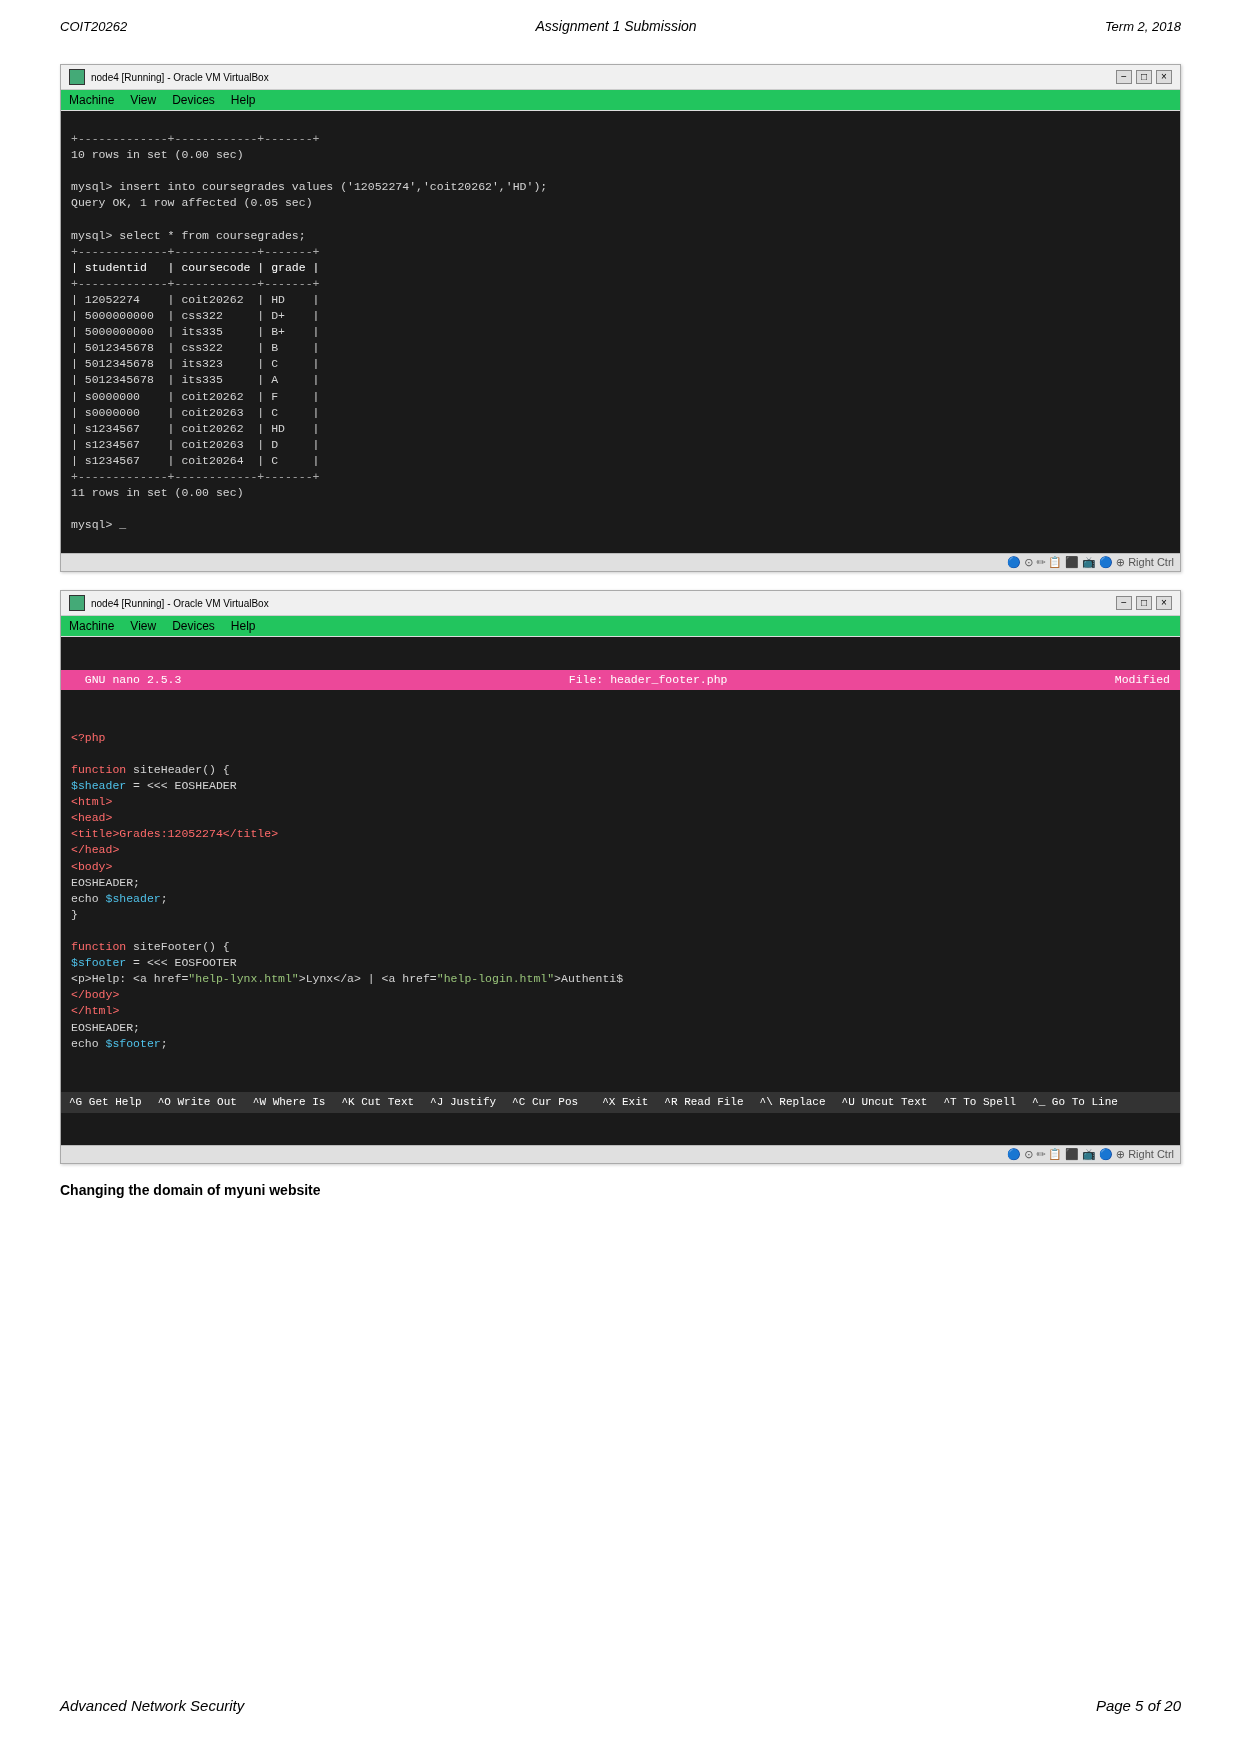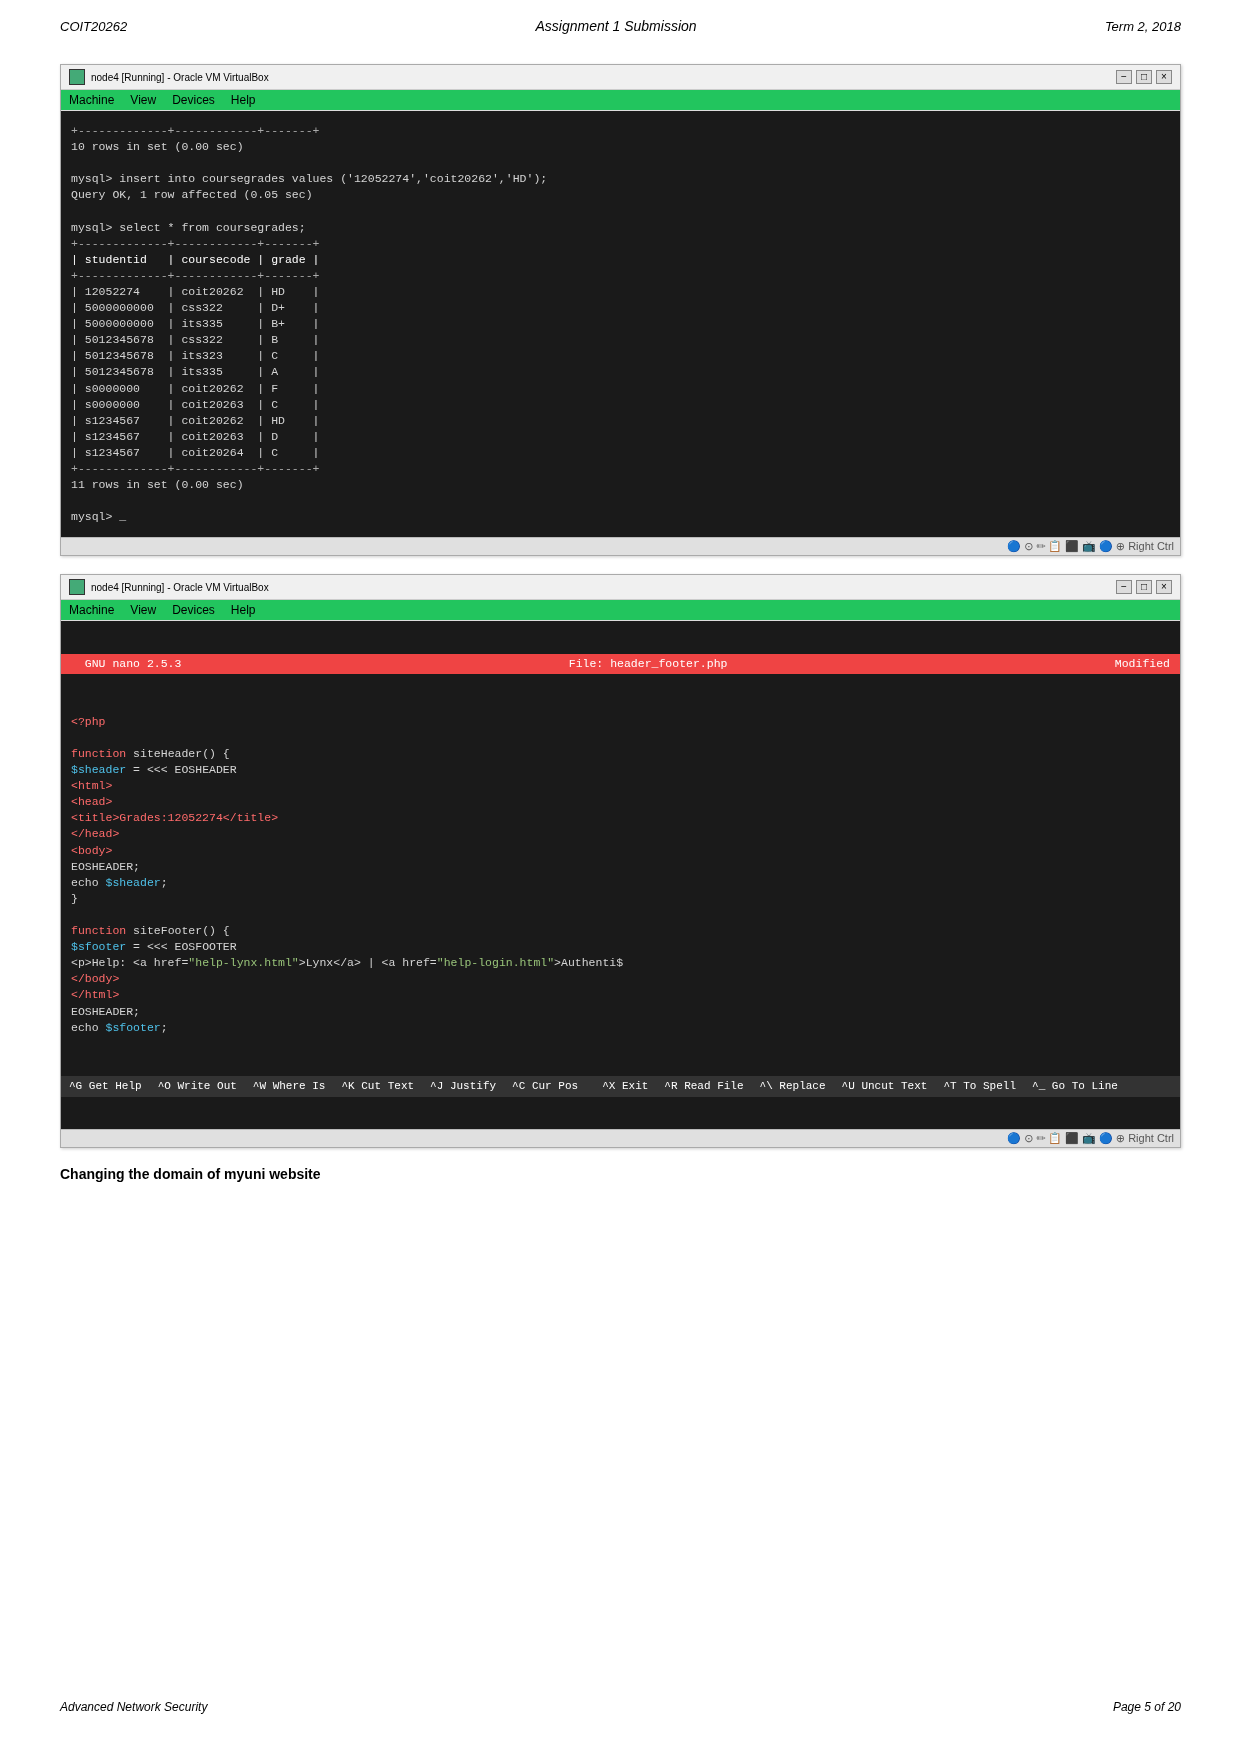--- a/index.html
+++ b/index.html
@@ -97,41 +97,41 @@
     .vbox-menubar span {
       cursor: pointer;
     }
 
     
     .terminal {
       background: #1a1a1a;
       color: #d4d4d4;
       font-family: 'Courier New', Courier, monospace;
       font-size: 11.5px;
-      padding: 12px 10px;
+      padding: 20px 10px;
       white-space: pre;
       line-height: 1.4;
       min-height: 320px;
       overflow: hidden;
     }
 
     
     .nano-editor {
       background: #1a1a1a;
       color: #d4d4d4;
       font-family: 'Courier New', Courier, monospace;
       font-size: 11.5px;
       padding: 0;
       white-space: pre;
       line-height: 1.4;
       min-height: 380px;
       overflow: hidden;
     }
     .nano-header {
-      background: #ef4444;
+      background: #ec4899;
       color: #fff;
       padding: 2px 10px;
       display: flex;
       justify-content: space-between;
       font-family: 'Courier New', Courier, monospace;
       font-size: 11.5px;
     }
     .nano-body {
       padding: 8px 10px;
       background: #1a1a1a;
@@ -166,21 +166,21 @@
       font-size: 14px;
       margin: 14px 0 10px 0;
     }
 
     
     .page-footer {
       display: flex;
       justify-content: space-between;
       padding: 10px 60px;
       font-style: italic;
-      font-size: 12px;
+      font-size: 15px;
       position: absolute;
       bottom: 30px;
       left: 0;
       right: 0;
     }
   </style>
 </head>
 <body>
 
 <div class="page-header">

